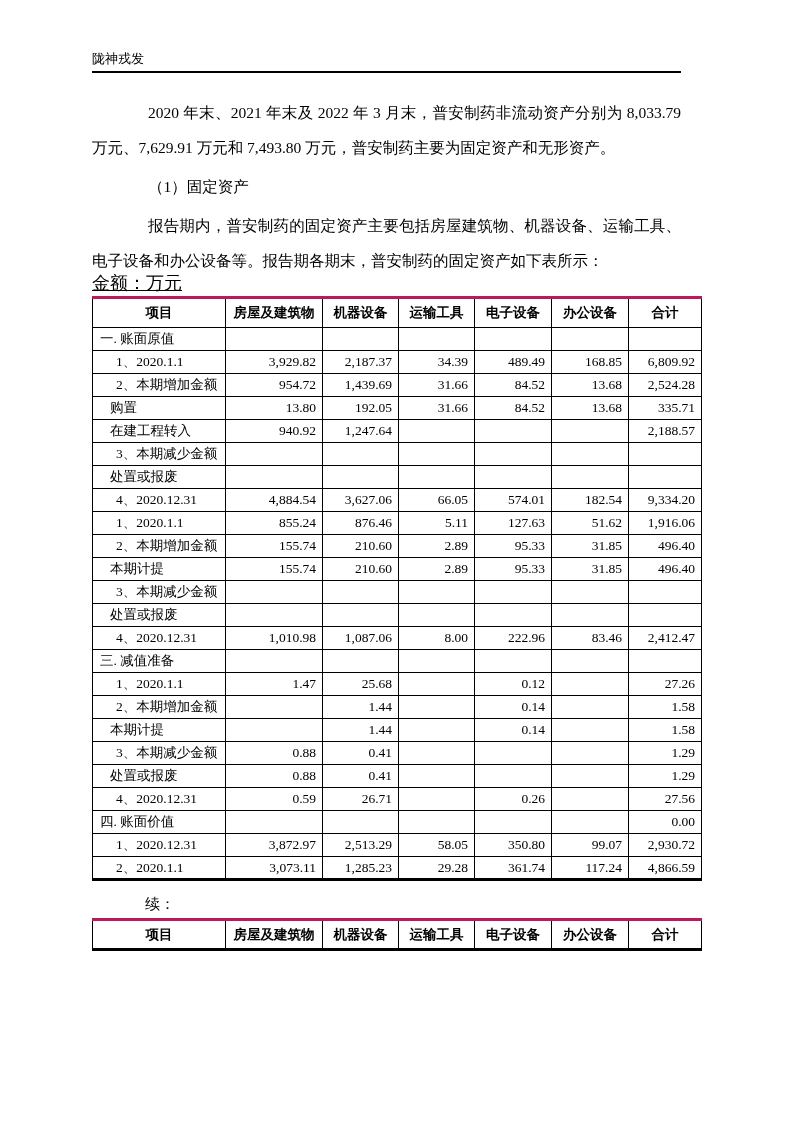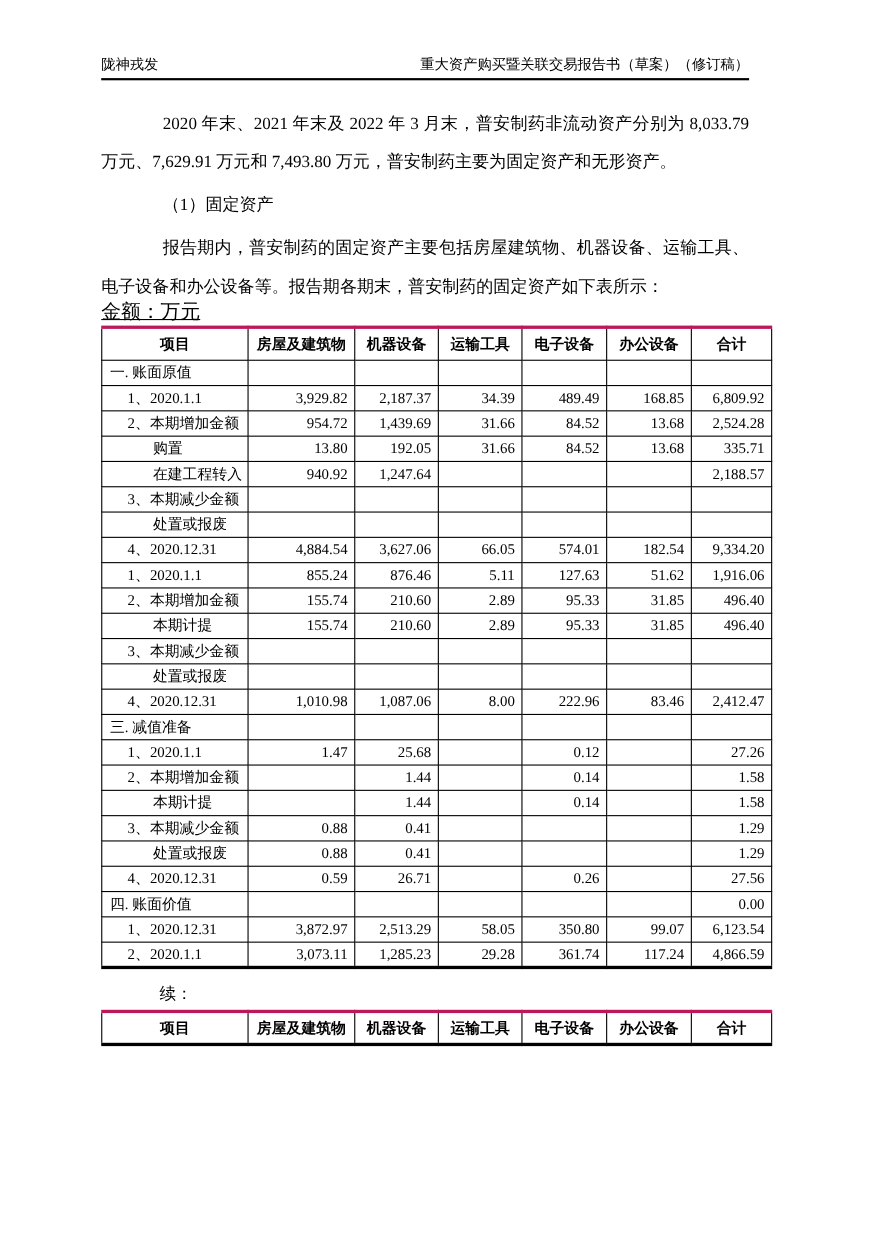--- a/index.html
+++ b/index.html
@@ -81,41 +81,40 @@
     border: 1px solid #000000;
     padding: 0 6px;
     box-sizing: border-box;
     overflow: hidden;
     white-space: nowrap;
   }
   table.data-table td.label { text-align: left; }
   table.data-table td.num   { text-align: right; }
   table.data-table tr.section td.label { padding-left: 7px; }
   table.data-table tr.item    td.label { padding-left: 23px; }
-  table.data-table tr.sub     td.label { padding-left: 46px; }
+  table.data-table tr.sub     td.label { padding-left: 17px; }
   
   .continued {
     font-size: 15px;
     line-height: 20px;
     margin: 13px 0 4px 53px;
   }
   .page-number {
     text-align: center;
     font-size: 12.5px;
     margin-top: 13px;
   }
 </style>
 </head>
 <body>
 
 <div class="page">
 
   <div class="page-header">
     <span>陇神戎发</span>
-    <span>重大资产购买暨关联交易报告书（草案）（修订稿）</span>
   </div>
 
   <p class="para first-indent" id="para1">2020 年末、2021 年末及 2022 年 3 月末，普安制药非流动资产分别为 8,033.79 万元、7,629.91 万元和 7,493.80 万元，普安制药主要为固定资产和无形资产。</p>
 
   <p class="para first-indent heading">（1）固定资产</p>
 
   <p class="para first-indent" id="para2">报告期内，普安制药的固定资产主要包括房屋建筑物、机器设备、运输工具、电子设备和办公设备等。报告期各期末，普安制药的固定资产如下表所示：</p>
 
   <div class="unit-note">金额：万元</div>
 
@@ -339,21 +338,21 @@
           <td class="num"></td>
           <td class="num">0.00</td>
         </tr>
         <tr class="item">
           <td class="label">1、2020.12.31</td>
           <td class="num">3,872.97</td>
           <td class="num">2,513.29</td>
           <td class="num">58.05</td>
           <td class="num">350.80</td>
           <td class="num">99.07</td>
-          <td class="num">6,123.54</td>
+          <td class="num">2,930.72</td>
         </tr>
         <tr class="item">
           <td class="label">2、2020.1.1</td>
           <td class="num">3,073.11</td>
           <td class="num">1,285.23</td>
           <td class="num">29.28</td>
           <td class="num">361.74</td>
           <td class="num">117.24</td>
           <td class="num">4,866.59</td>
         </tr>

